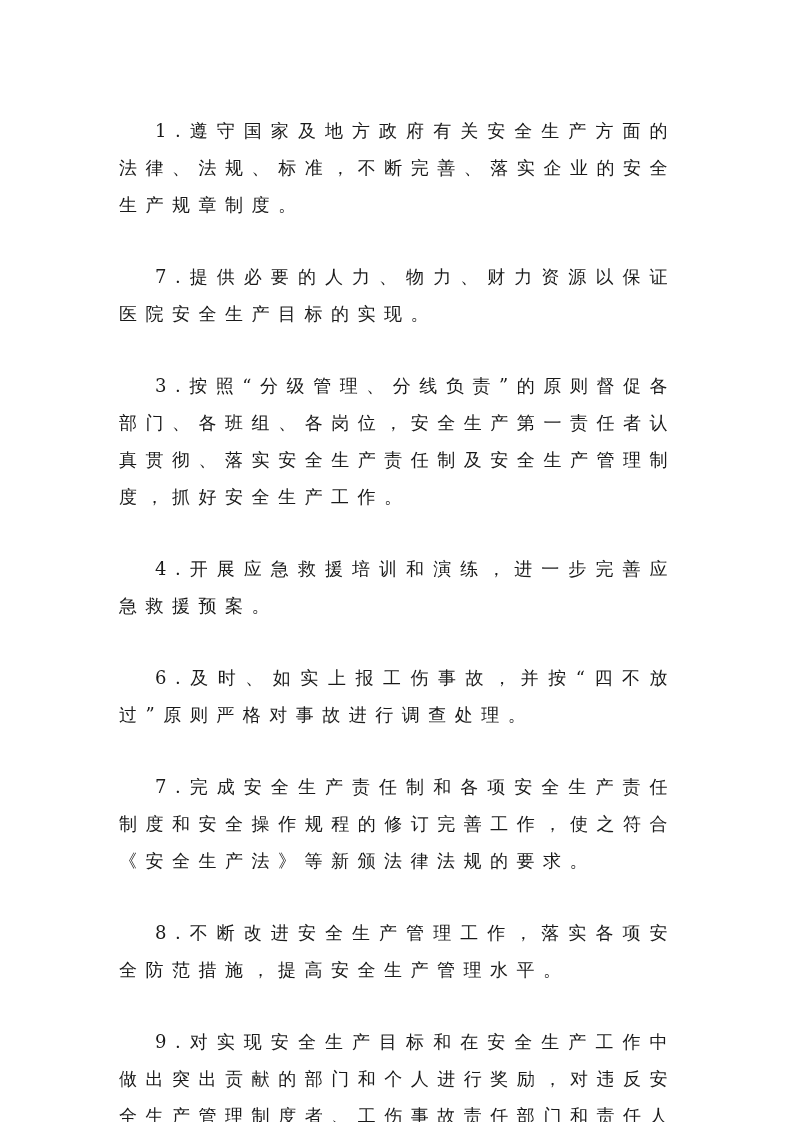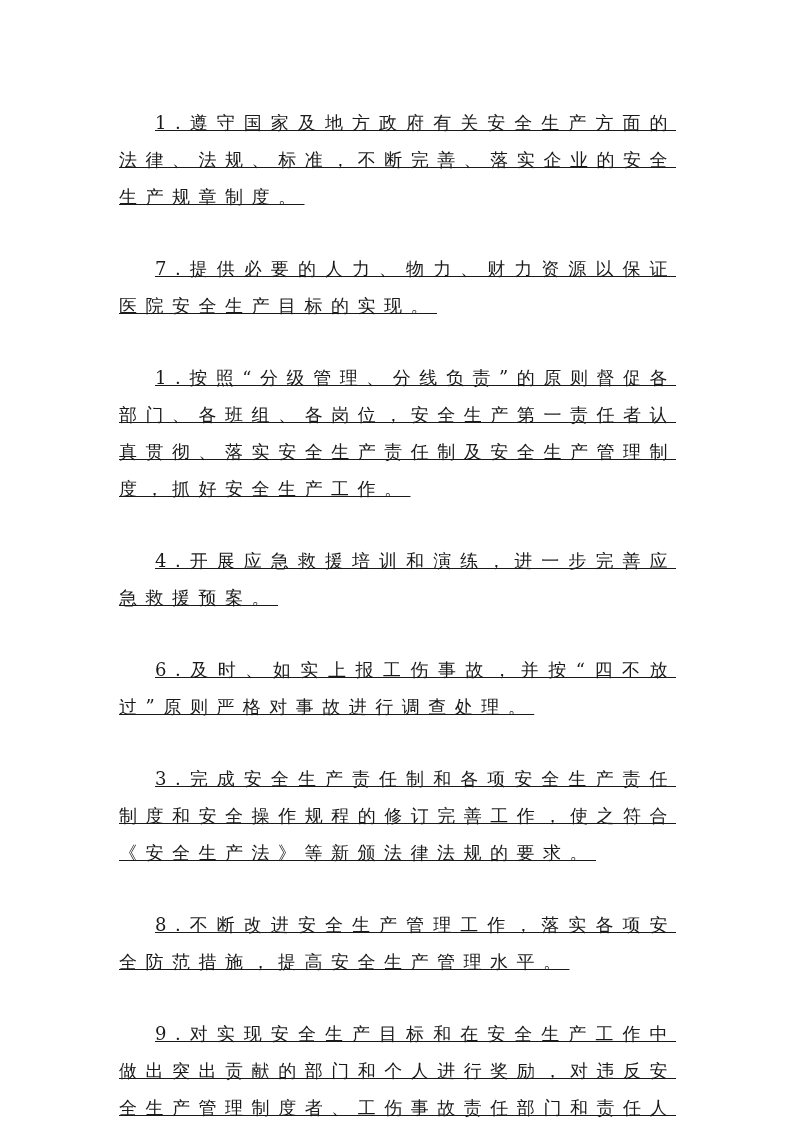--- a/index.html
+++ b/index.html
@@ -7,35 +7,34 @@
   .page {
     position: absolute;
     left: 119px;
     top: 104px;
     width: 557px;
     font-family: "DejaVu Serif", "Liberation Serif", serif;
     font-size: 18px;
     color: #1a1a1a;
   }
   .para {
-    margin: 0 0 35px 0;
+    margin: 8px 0 35px 0;
     line-height: 37px;
     text-indent: 36px;
     letter-spacing: 8.5px;
     text-align: justify;
     text-align-last: left;
     word-break: break-all;
-    text-decoration: underline;
   }
 </style>
 </head>
 <body>
 
 <div class="page">
   <p class="para">1.遵守国家及地方政府有关安全生产方面的法律、法规、标准，不断完善、落实企业的安全生产规章制度。</p>
   <p class="para">7.提供必要的人力、物力、财力资源以保证医院安全生产目标的实现。</p>
-  <p class="para">1.按照“分级管理、分线负责”的原则督促各部门、各班组、各岗位，安全生产第一责任者认真贯彻、落实安全生产责任制及安全生产管理制度，抓好安全生产工作。</p>
+  <p class="para">3.按照“分级管理、分线负责”的原则督促各部门、各班组、各岗位，安全生产第一责任者认真贯彻、落实安全生产责任制及安全生产管理制度，抓好安全生产工作。</p>
   <p class="para">4.开展应急救援培训和演练，进一步完善应急救援预案。</p>
   <p class="para">6.及时、如实上报工伤事故，并按“四不放过”原则严格对事故进行调查处理。</p>
-  <p class="para">3.完成安全生产责任制和各项安全生产责任制度和安全操作规程的修订完善工作，使之符合《安全生产法》等新颁法律法规的要求。</p>
+  <p class="para">7.完成安全生产责任制和各项安全生产责任制度和安全操作规程的修订完善工作，使之符合《安全生产法》等新颁法律法规的要求。</p>
   <p class="para">8.不断改进安全生产管理工作，落实各项安全防范措施，提高安全生产管理水平。</p>
   <p class="para">9.对实现安全生产目标和在安全生产工作中做出突出贡献的部门和个人进行奖励，对违反安全生产管理制度者、工伤事故责任部门和责任人进行处罚。</p>
 </div>
 
 </body></html>

